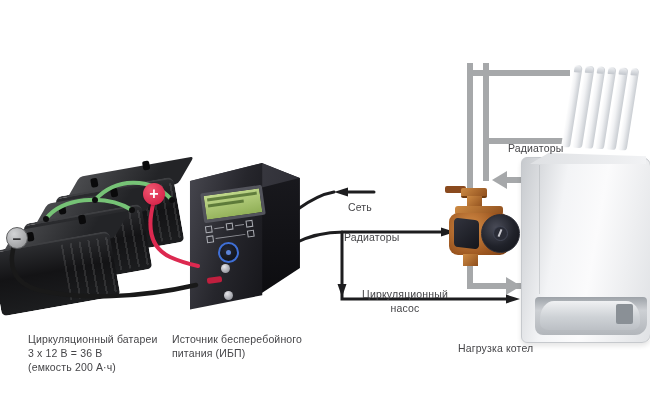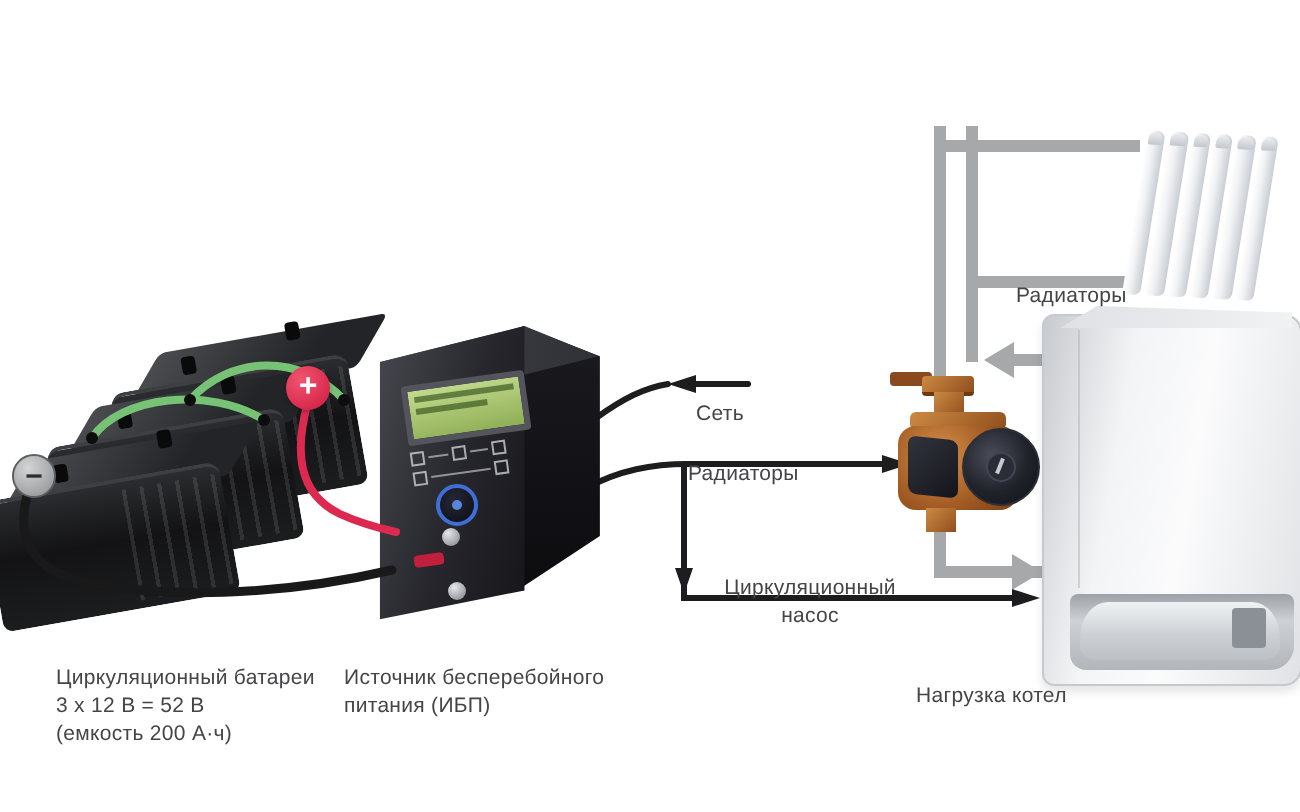--- a/index.html
+++ b/index.html
@@ -241,21 +241,21 @@
       <circle cx="95" cy="200" r="3"></circle>
       <circle cx="172" cy="200" r="3"></circle>
     </g>
   </svg>
 
   <div class="badge badge-minus">−</div>
   <div class="badge badge-plus">+</div>
 
   <div class="lbl lbl-batteries">
     <div>Циркуляционный батареи</div>
-    <div>3 x 12 В = 52 В</div>
+    <div>3 x 12 В = 36 В</div>
     <div>(емкость 200 А·ч)</div>
   </div>
   <div class="lbl lbl-ups">
     <div>Источник бесперебойного</div>
     <div>питания (ИБП)</div>
   </div>
   <div class="lbl lbl-net">Сеть</div>
   <div class="lbl lbl-load">Радиаторы</div>
   <div class="lbl lbl-pump">
     <div>Циркуляционный</div>

